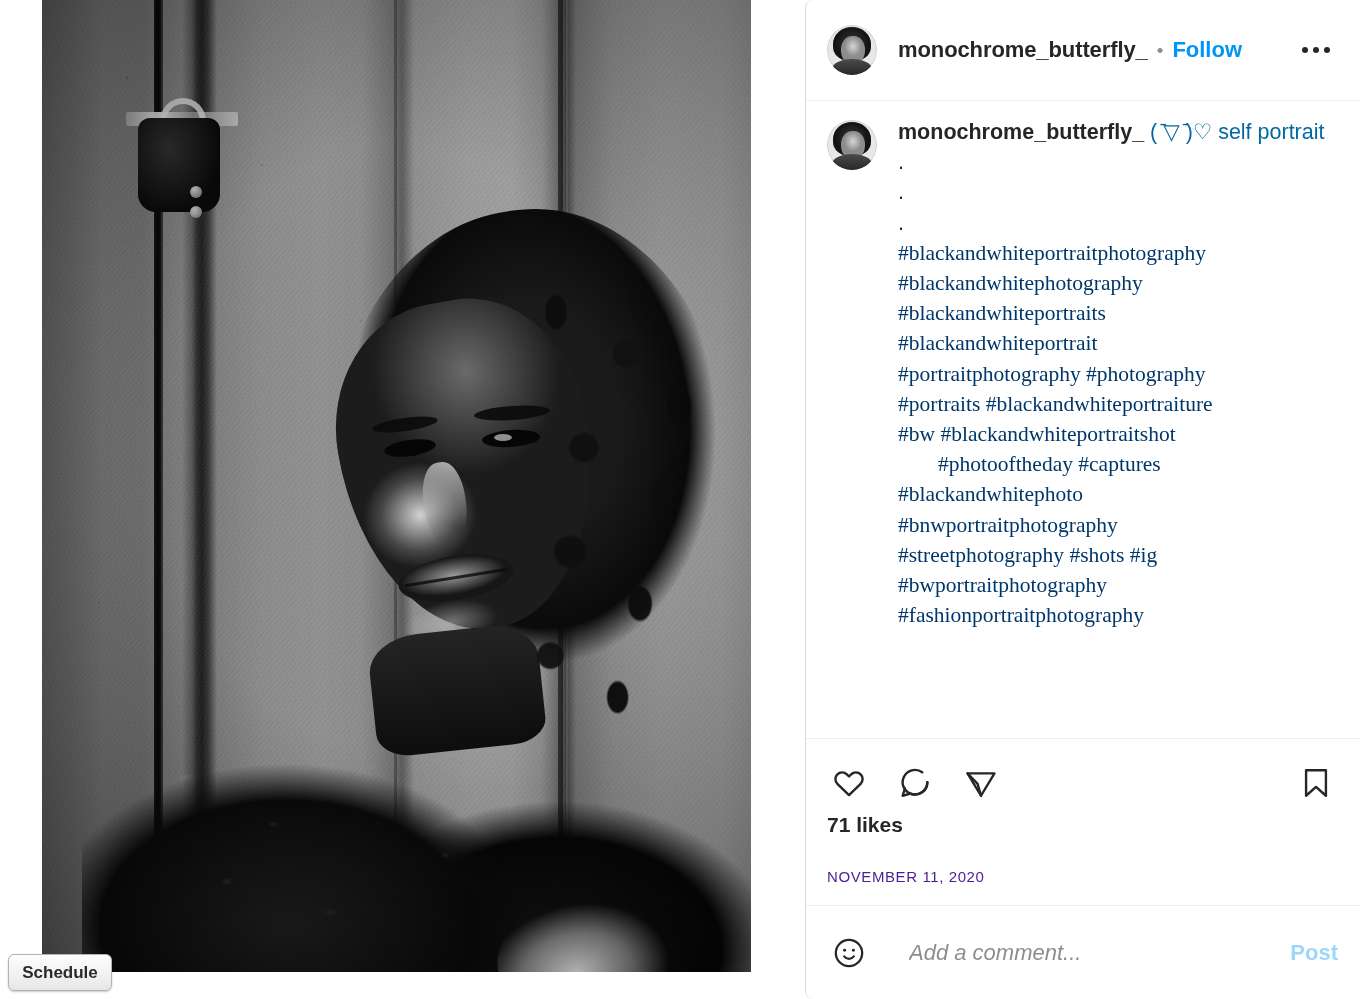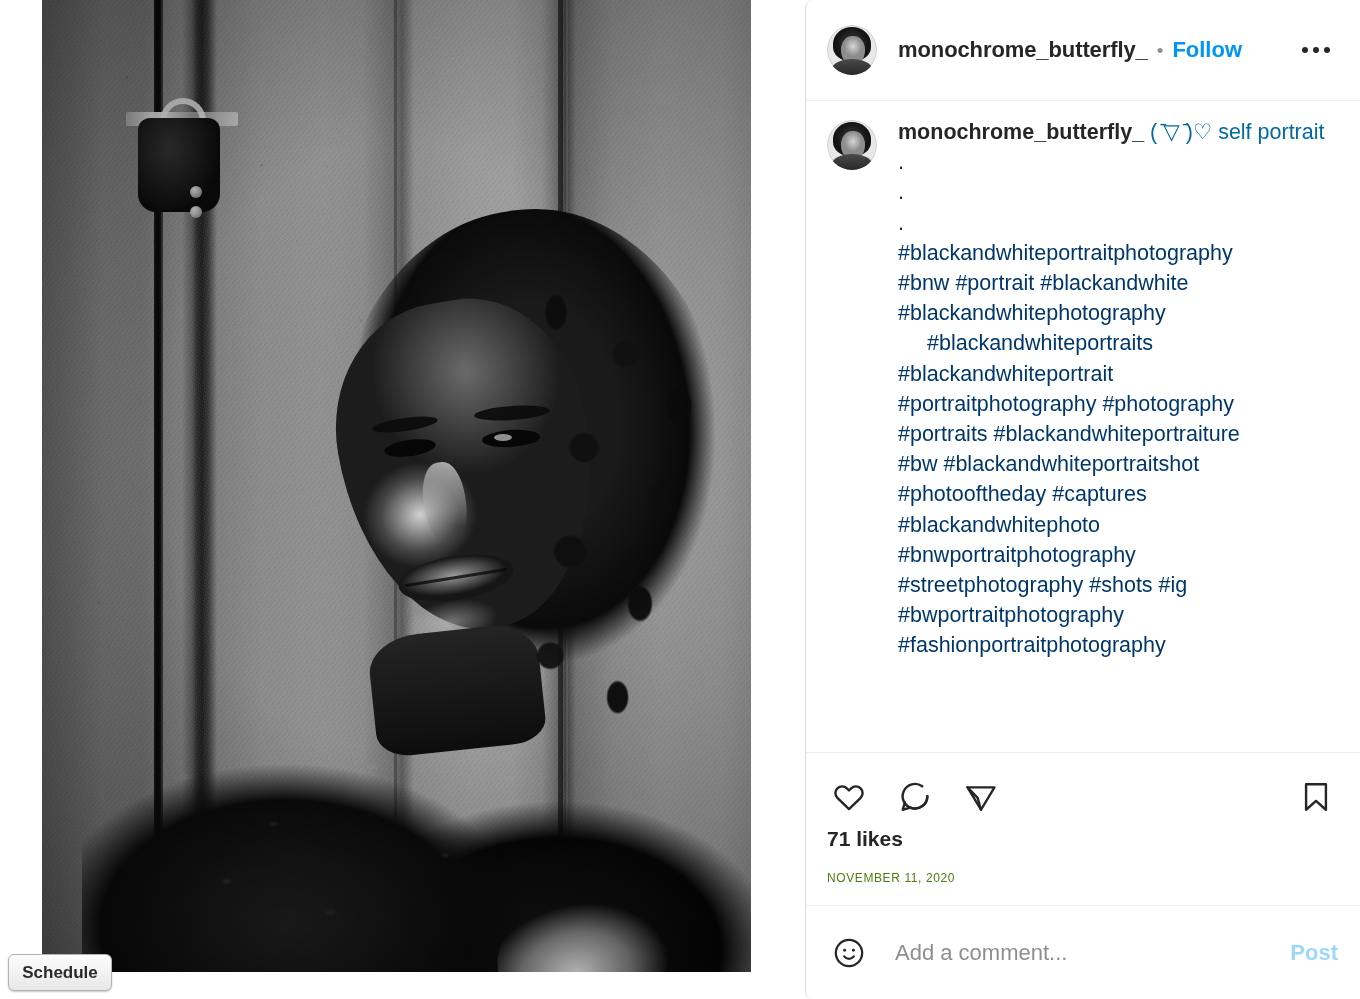--- a/index.html
+++ b/index.html
@@ -362,21 +362,21 @@
     font-weight: bold;
     color: #262626;
     cursor: pointer;
   }
   .caption-text { color: #0369a1; }
   .caption-dots { display: block; color: #262626; }
   .hashtags {
     color: #00376b;
     display: block;
   }
-  .hashtags span { cursor: pointer; }
+  .hashtags span { cursor: pointer; font-family: Liberation Serif, serif; }
 
   
   .action-section {
     flex: 0 0 auto;
     border-top: 1px solid #efefef;
     padding: 18px 22px 0 21px;
   }
   .action-row {
     display: flex;
     align-items: center;
@@ -393,25 +393,25 @@
   .act-icon svg { display: block; }
 
   .likes {
     font-size: 21px;
     font-weight: bold;
     color: #262626;
     margin-top: 4px;
     cursor: pointer;
   }
   .post-date {
-    font-size: 12px;
+    font-size: 15px;
     letter-spacing: 0.6px;
-    color: #4d7c0f;
+    color: #4c1d95;
     text-transform: uppercase;
-    margin-top: 20px;
+    margin-top: 31px;
     padding-bottom: 20px;
   }
 
   
   .comment-bar {
     flex: 0 0 auto;
     border-top: 1px solid #efefef;
     height: 94px;
     display: flex;
     align-items: center;
@@ -424,22 +424,23 @@
     cursor: pointer;
   }
   .comment-input {
     flex: 1 1 auto;
     border: none;
     outline: none;
     background: transparent;
     font-family: "Liberation Sans", sans-serif;
     font-size: 22px;
     color: #262626;
-    margin-left: 24px;
+    margin-left: 38px;
     min-width: 0;
+    font-style: italic;
   }
   .comment-input::placeholder { color: #8e8e8e; }
   .post-btn {
     flex: 0 0 auto;
     font-size: 22px;
     font-weight: bold;
     color: #0095f6;
     opacity: .38;
     cursor: pointer;
     padding-left: 14px;
@@ -532,28 +533,27 @@
 
         <div class="caption-body">
           <span class="caption-user">monochrome_butterfly_</span><span class="caption-text"> ( ̄▽ ̄)♡ self portrait</span>
           <span class="caption-dots">
               <span style="display: block;">.</span>
               <span style="display: block;">.</span>
               <span style="display: block;">.</span>
             </span>
           <span class="hashtags">
               <span style="display: block;"><span>#blackandwhiteportraitphotography</span></span>
-              <span style="display: block;"><span>#bnw</span> <span>#portrait</span> <span>#blackandwhite</span></span>
               <span style="display: block;"><span>#blackandwhitephotography</span></span>
-              <span style="display: block; margin-left: 29px;"><span>#blackandwhiteportraits</span></span>
+              <span style="display: block;"><span>#blackandwhiteportraits</span></span>
               <span style="display: block;"><span>#blackandwhiteportrait</span></span>
               <span style="display: block;"><span>#portraitphotography</span> <span>#photography</span></span>
               <span style="display: block;"><span>#portraits</span> <span>#blackandwhiteportraiture</span></span>
               <span style="display: block;"><span>#bw</span> <span>#blackandwhiteportraitshot</span></span>
-              <span style="display: block;"><span>#photooftheday</span> <span>#captures</span></span>
+              <span style="display: block; margin-left: 40px;"><span>#photooftheday</span> <span>#captures</span></span>
               <span style="display: block;"><span>#blackandwhitephoto</span></span>
               <span style="display: block;"><span>#bnwportraitphotography</span></span>
               <span style="display: block;"><span>#streetphotography</span> <span>#shots</span> <span>#ig</span></span>
               <span style="display: block;"><span>#bwportraitphotography</span></span>
               <span style="display: block;"><span>#fashionportraitphotography</span></span>
             </span>
         </div>
       </div>
     </div>
 

